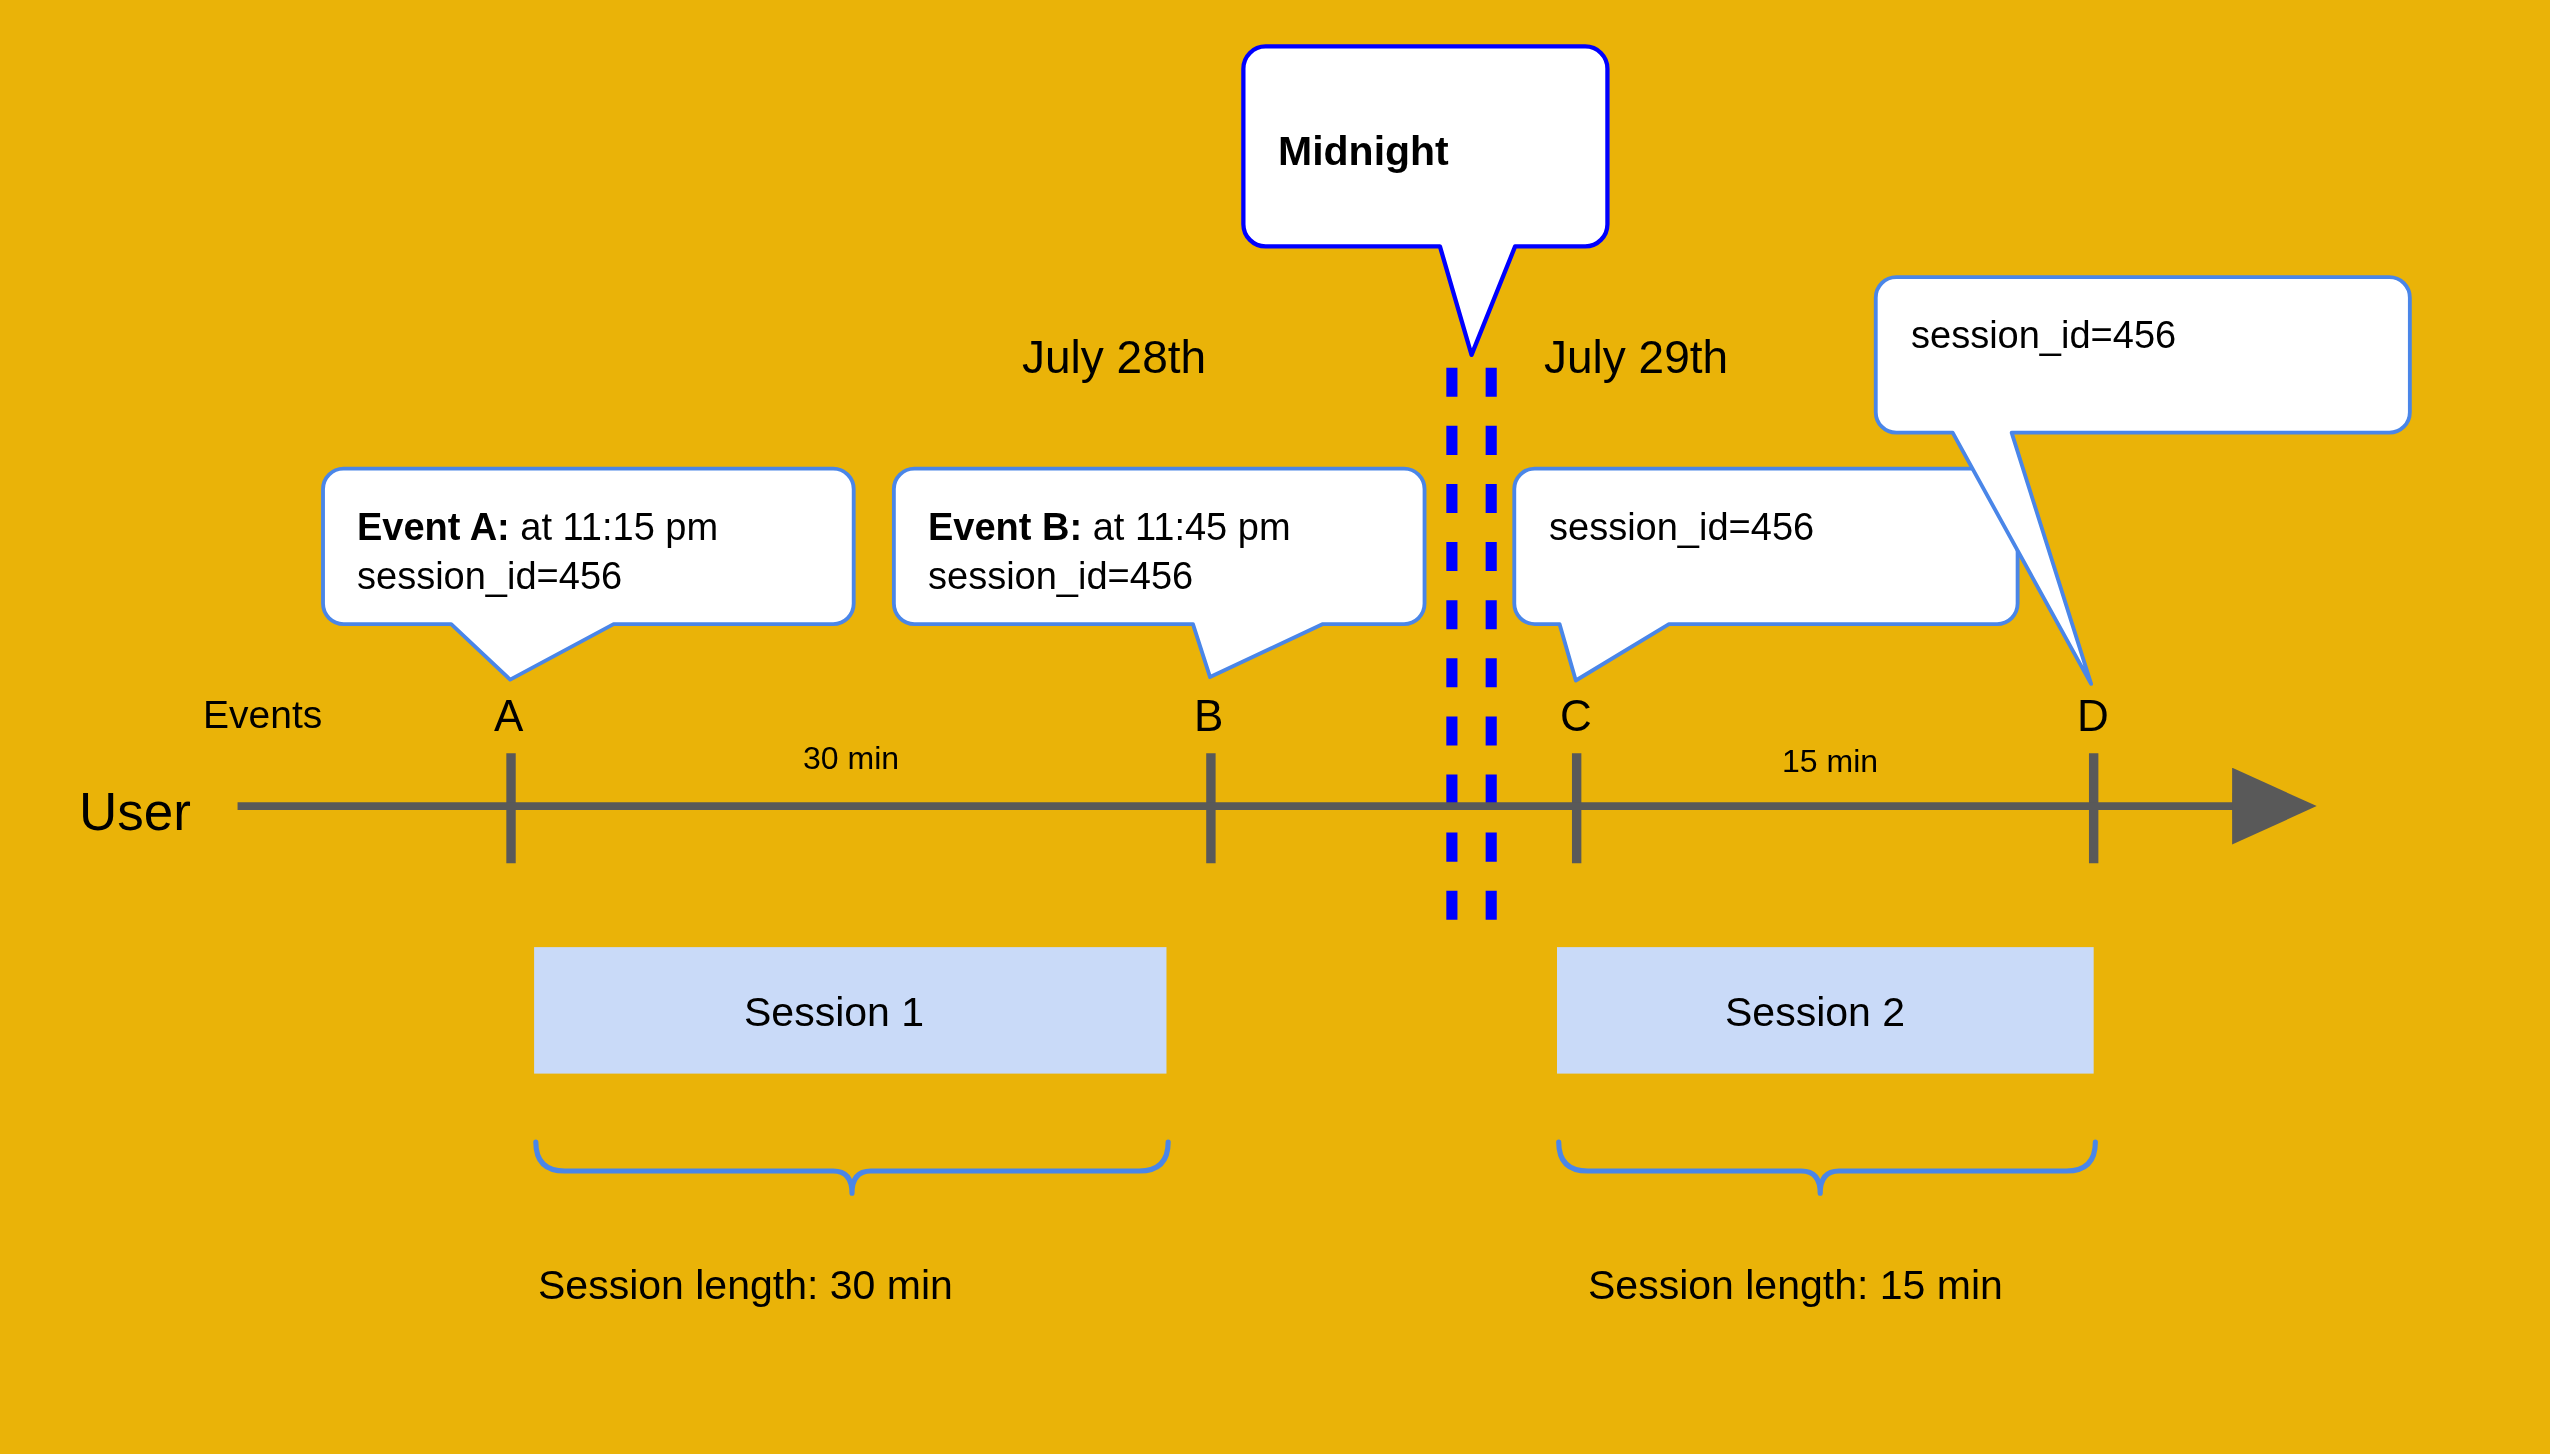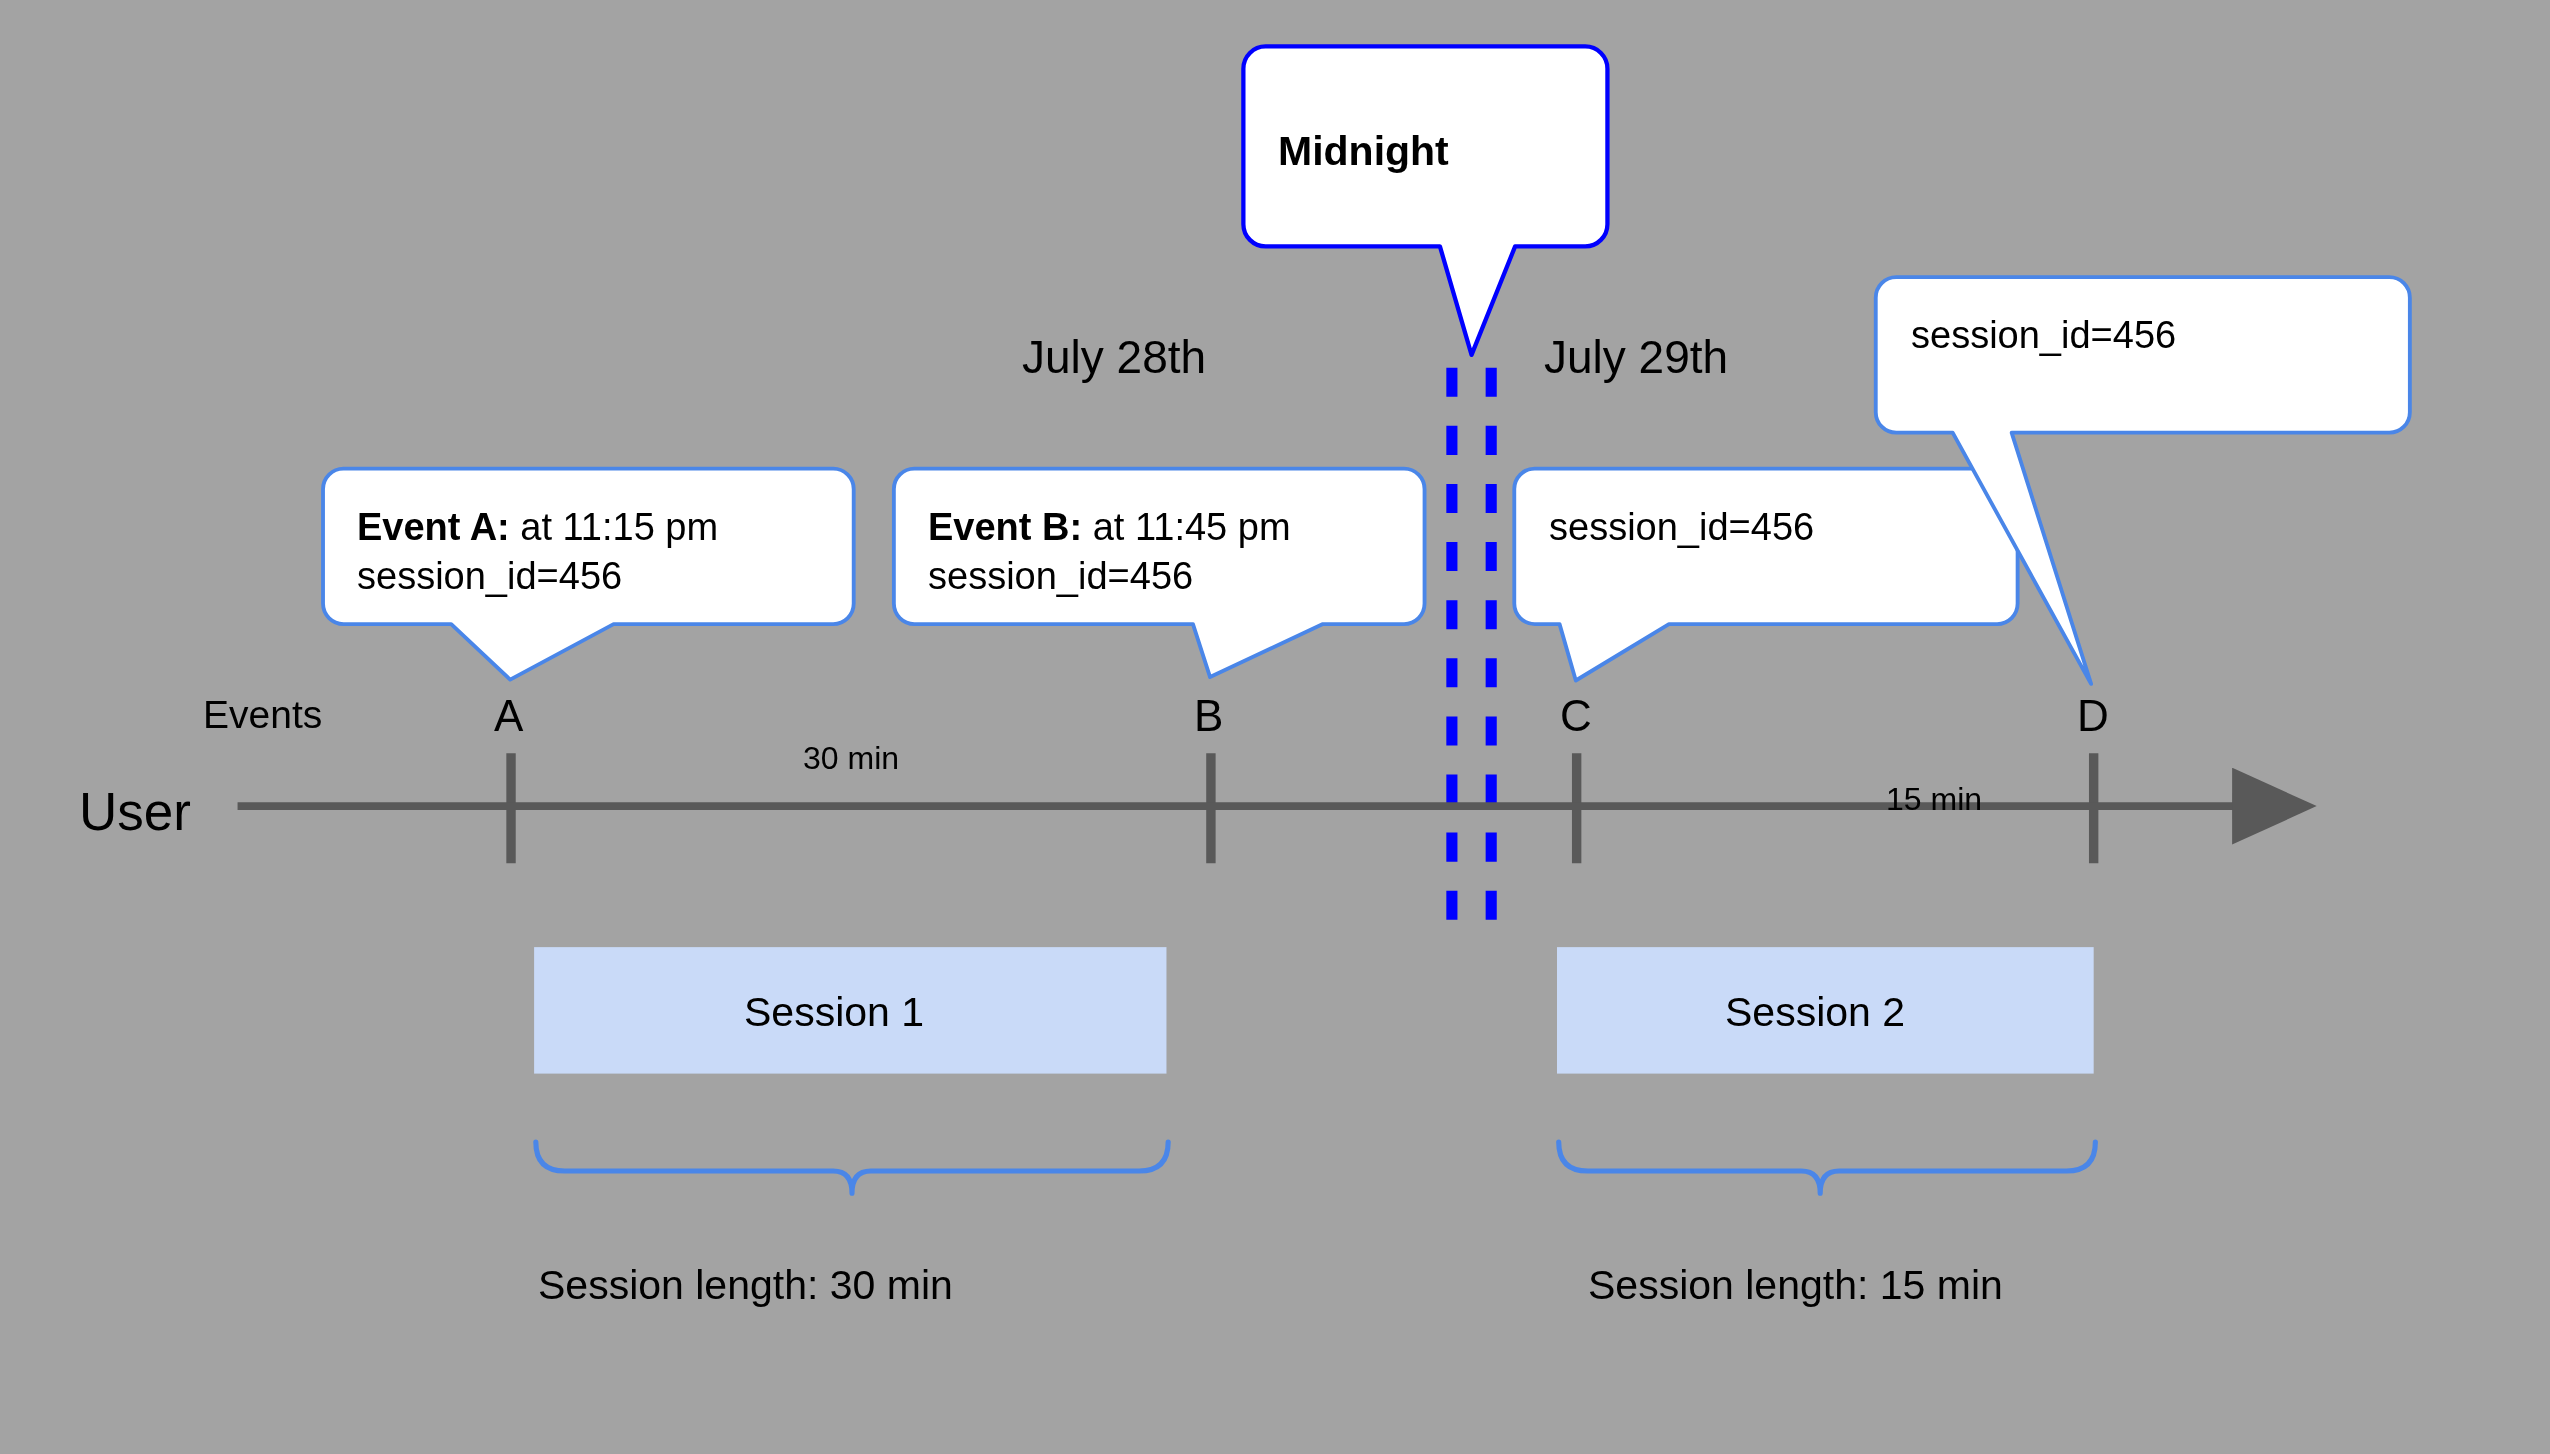--- a/index.html
+++ b/index.html
@@ -1,18 +1,18 @@
 <!DOCTYPE html>
 <html style="font-size:13.7px"><head>
 <meta charset="utf-8">
 <style>
   html,body{margin:0;padding:0;background:#ffffff;}
   body{width:2550px;height:1455px;overflow:hidden;
        font-family:"Liberation Sans", sans-serif;}
-  #stage{position:relative;width:2550px;height:1455px;background:#a3a3a3;}
+  #stage{position:relative;width:2550px;height:1455px;background:#eab308;}
   svg.layer{position:absolute;left:0;top:0;width:2550px;height:1455px;}
 
   
   .txt{position:absolute;color:#000;white-space:nowrap;line-height:1.24;}
   .t-user{font-size:53px;}
   .t-events{font-size:39px;}
   .t-date{font-size:46px;margin-top:20px;}
   .t-marker{font-size:44px;}
   .t-interval{font-size:32px;}
   .t-session{font-size:41px;}
@@ -157,21 +157,21 @@
 
   <div class="txt t-events" style="left:203px;top:691px;">Events</div>
   <div class="txt t-user" style="left:79px;top:779px;">User</div>
 
   <div class="txt t-marker" style="left:494px;top:689px;">A</div>
   <div class="txt t-marker" style="left:1194px;top:689px;">B</div>
   <div class="txt t-marker" style="left:1560px;top:689px;">C</div>
   <div class="txt t-marker" style="left:2077px;top:689px;">D</div>
 
   <div class="txt t-interval" style="left:803px;top:739px;">30 min</div>
-  <div class="txt t-interval" style="left:1886px;top:742px;margin-top:38px;">15 min</div>
+  <div class="txt t-interval" style="left:1782px;top:742px;">15 min</div>
 
   <div class="txt t-session" style="left:744px;top:987px;">Session 1</div>
   <div class="txt t-session" style="left:1725px;top:987px;">Session 2</div>
 
   <div class="txt t-len" style="left:538px;top:1260px;">Session length: 30 min</div>
   <div class="txt t-len" style="left:1588px;top:1260px;">Session length: 15 min</div>
 
 </div>
 
 

